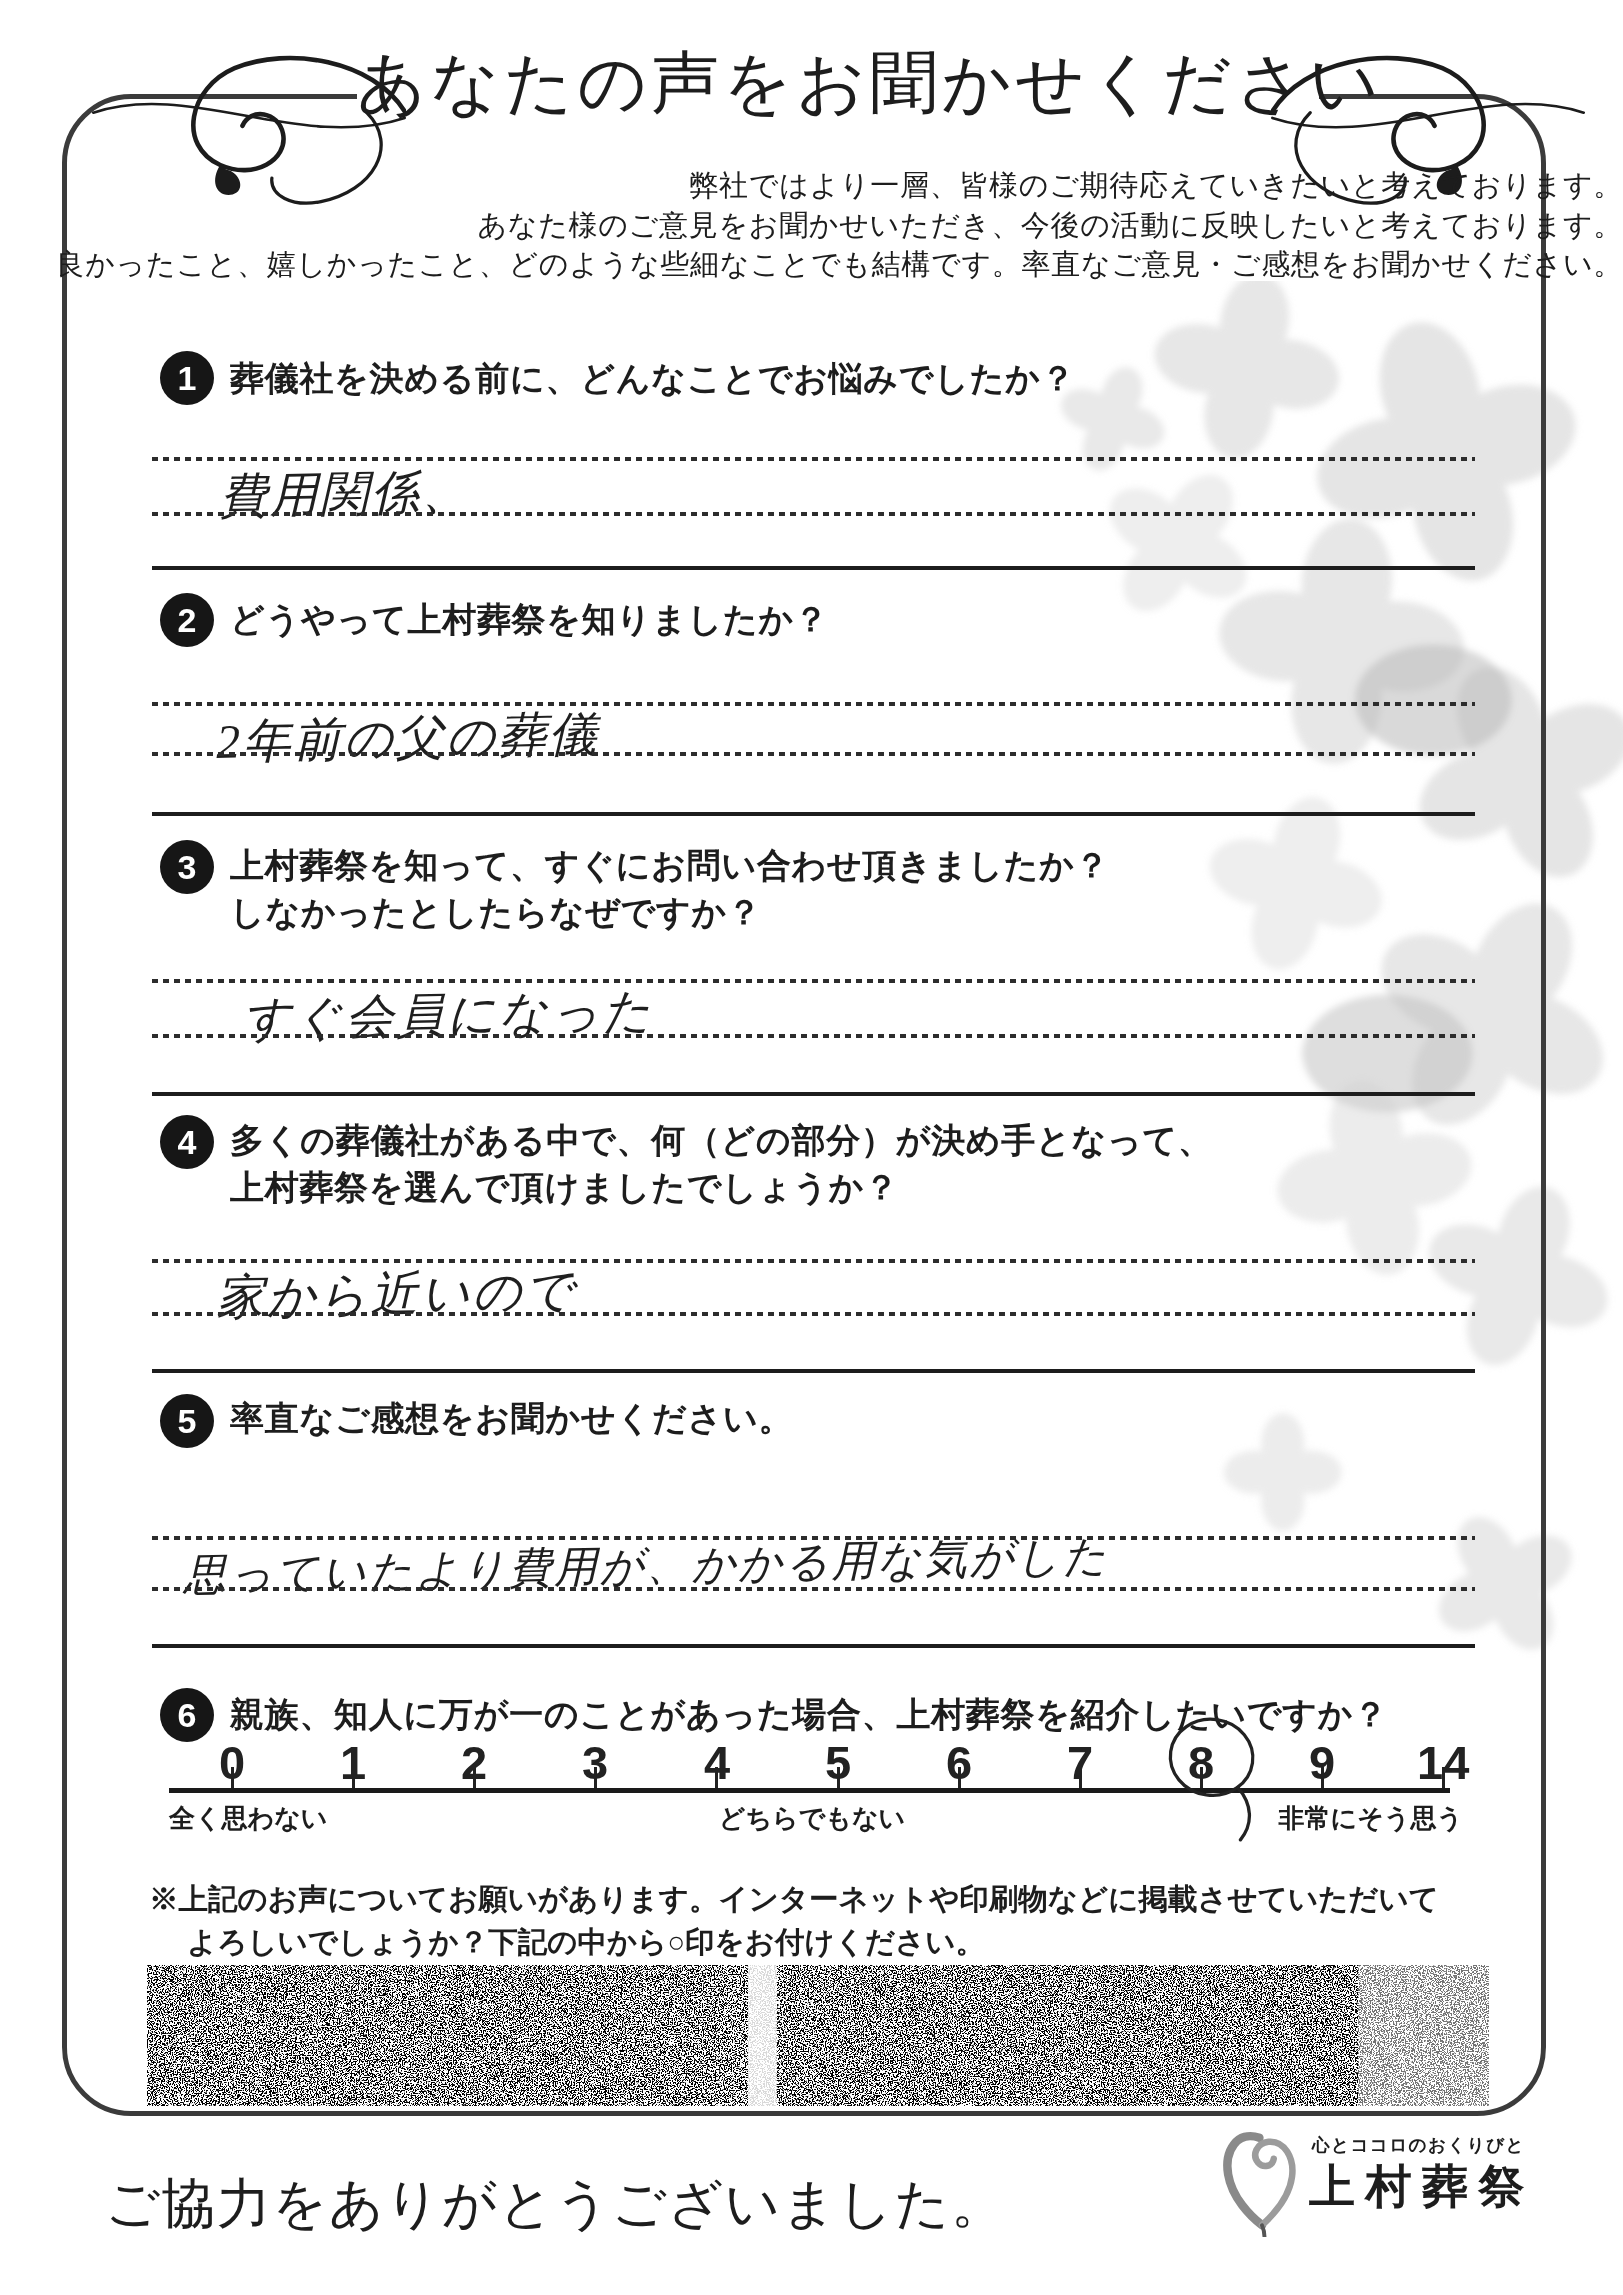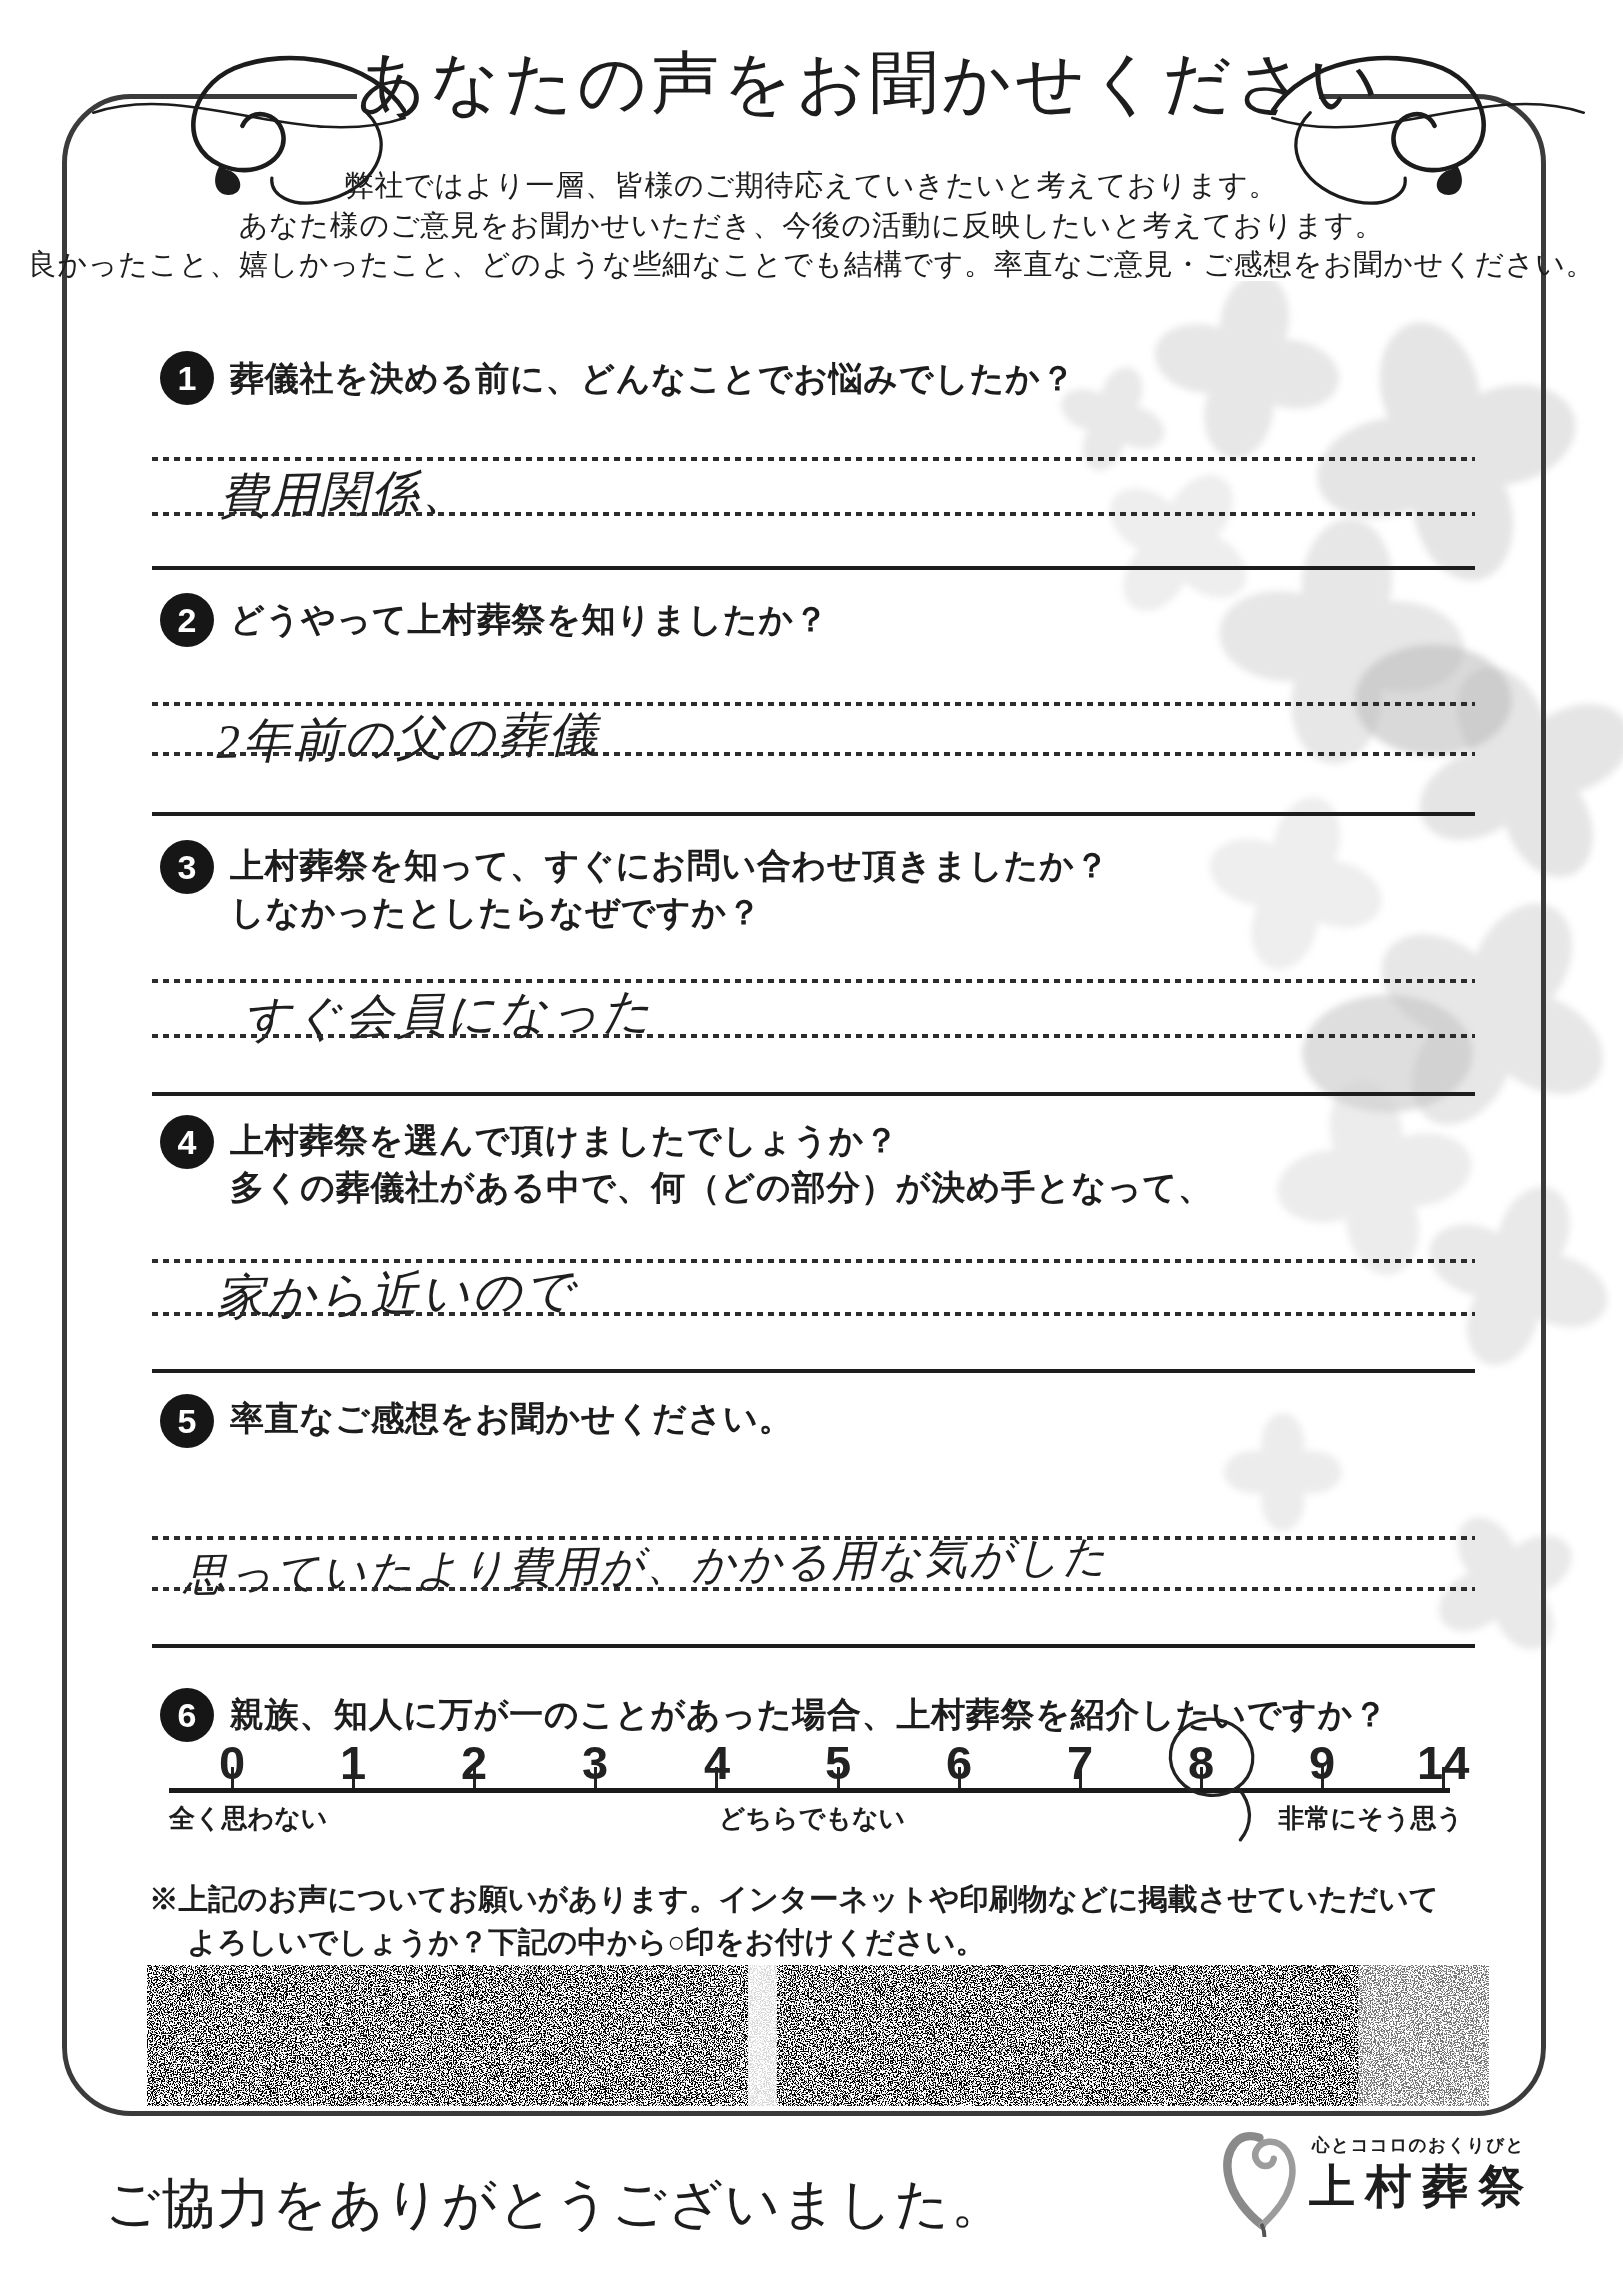--- a/index.html
+++ b/index.html
@@ -15,21 +15,21 @@
   .frame{position:absolute;left:62px;top:94px;width:1474px;height:2012px;
          border:5.9px solid #3b3b3b;border-radius:69px;}
   
   .title-band{position:absolute;left:357px;top:68px;width:962px;height:60px;background:#fff;}
   .page-title{position:absolute;left:357px;top:37px;width:962px;text-align:center;
         font-size:68px;font-weight:400;letter-spacing:3.9px;line-height:92px;white-space:nowrap;}
   .flourish{position:absolute;top:34px;width:314px;height:177px;}
   .flourish.left{left:92px;}
   .flourish.right{left:1271px;transform:scaleX(-1);}
   
-  .intro-line{position:absolute;left:0;width:1623px;text-align:center;font-size:29px;
+  .intro-line{position:absolute;left:0;width:1623px;text-align:right;font-size:29px;
         letter-spacing:0.7px;white-space:nowrap;}
   
   .q-badge{position:absolute;left:160px;width:54px;height:54px;border-radius:50%;
         background:#161616;color:#fff;font-family:var(--sans);font-weight:bold;font-size:34px;
         display:flex;align-items:center;justify-content:center;}
   .q-text{position:absolute;left:230px;font-size:34px;font-weight:600;letter-spacing:0.7px;
         line-height:47px;white-space:nowrap;}
   .dash{position:absolute;left:152px;width:1323px;height:3.9px;
         background:repeating-linear-gradient(90deg,#2c2c2c 0 5.9px,transparent 5.9px 11px);}
   .sep{position:absolute;left:152px;width:1323px;height:3.9px;background:#1d1d1d;}
@@ -133,22 +133,22 @@
     <div>上村葬祭を知って、すぐにお問い合わせ頂きましたか？</div>
     <div>しなかったとしたらなぜですか？</div>
   </div>
   <div class="dash" style="top:979px"></div>
   <div class="hand" style="left:242px;top:983px">すぐ会員になった</div>
   <div class="dash" style="top:1034px"></div>
   <div class="sep" style="top:1092px"></div>
 
   <div class="q-badge" style="top:1115px">4</div>
   <div class="q-text" style="top:1117px">
+    <div>多くの葬儀社がある中で、何（どの部分）が決め手となって、</div>
     <div>上村葬祭を選んで頂けましたでしょうか？</div>
-    <div>多くの葬儀社がある中で、何（どの部分）が決め手となって、</div>
   </div>
   <div class="dash" style="top:1259px"></div>
   <div class="hand" style="left:216px;top:1262px">家から近いので</div>
   <div class="dash" style="top:1312px"></div>
   <div class="sep" style="top:1369px"></div>
 
   <div class="q-badge" style="top:1394px">5</div>
   <div class="q-text" style="top:1395px">
     <div>率直なご感想をお聞かせください。</div>
   </div>

